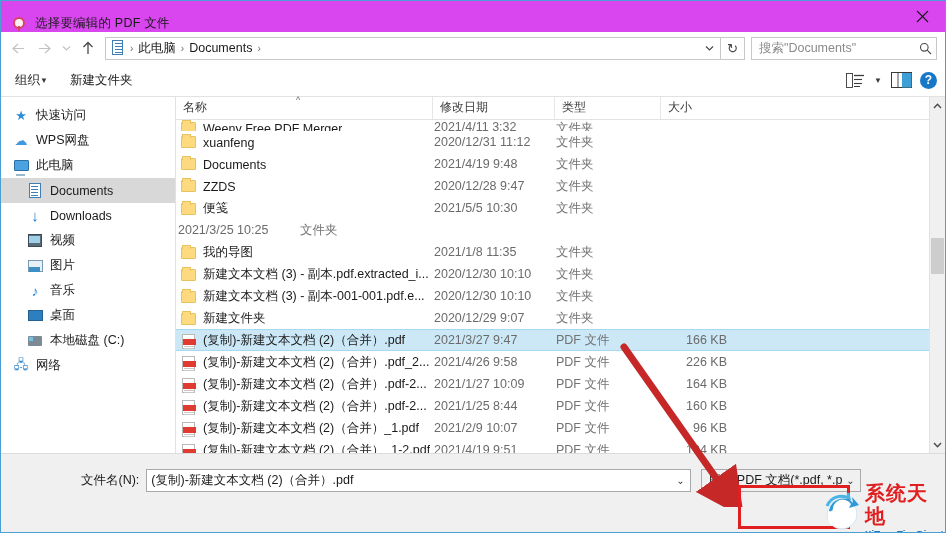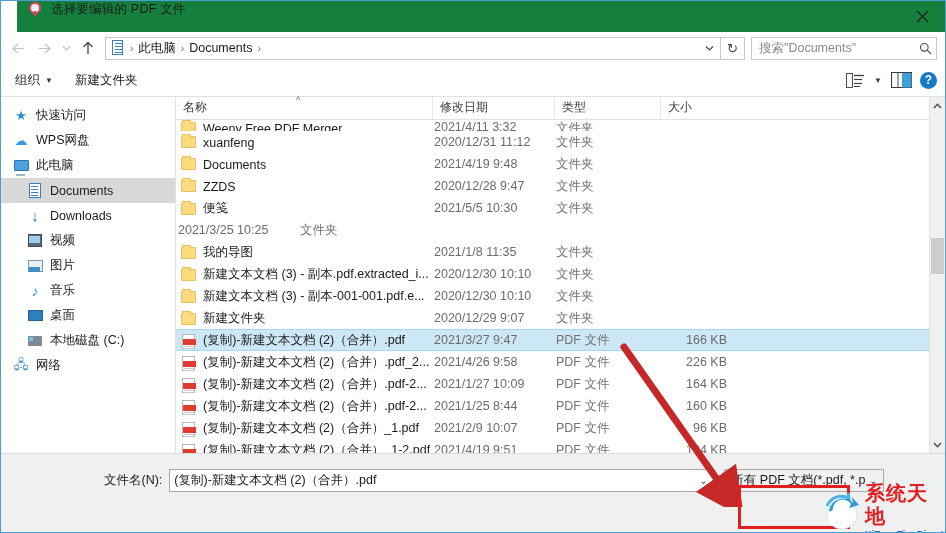--- a/index.html
+++ b/index.html
@@ -13,25 +13,24 @@
     position: relative;
     width: 946px; height: 533px;
     background: #ffffff;
     border: 1px solid #4a9fd4;
     overflow: hidden;
   }
 
   
   #titlebar {
     height: 31px;
-    display: flex; align-items: flex-start;
-    background: #15803d;
+    display: flex; align-items: flex-end;
+    background: #d946ef;
     padding-left: 10px;
     position: relative;
-    margin-left: 16px;
   }
   .app-icon {
     width: 16px; height: 16px;
     margin-right: 8px;
     position: relative; flex: none;
   }
   .app-icon .ring {
     position: absolute; left: 2px; top: 1px;
     width: 12px; height: 12px;
     border: 2px solid #d9455f;
@@ -132,21 +131,21 @@
   
   #toolbar {
     height: 33px;
     display: flex; align-items: center;
     padding: 0 8px 0 14px;
     border-bottom: 1px solid #e2e2e2;
   }
   .tb-item {
     font-size: 12.5px; color: #1a1a1a;
     margin-right: 22px; cursor: pointer;
-    display: flex; align-items: center; gap: 5px;
+    display: flex; align-items: center; 
   }
   .caret { font-size: 8px; color: #3a3a3a; }
   .tb-right { margin-left: auto; display: flex; align-items: center; gap: 6px; }
   .tb-icon { width: 26px; height: 22px; display:flex; align-items:center; justify-content:center; cursor:pointer; }
   .help-icon {
     width: 17px; height: 17px; border-radius: 50%;
     background: #1878c8; color: #fff;
     font-size: 12px; font-weight: bold;
     display: flex; align-items: center; justify-content: center;
     cursor: pointer;
@@ -338,21 +337,21 @@
 
   
   #footer {
     height: 112px;
     background: #f0f0f0;
     border-top: 1px solid #dcdcdc;
     position: relative;
   }
   #filename-row {
     display: flex; align-items: center;
-    padding-top: 15px; padding-left: 103px;
+    padding-top: 15px; padding-left: 80px;
   }
   .fld-label { font-size: 12.5px; color: #1a1a1a; margin-right: 7px; white-space: nowrap; }
   #filename-field {
     width: 545px; height: 23px;
     background: #ffffff; border: 1px solid #a9a9a9;
     display: flex; align-items: center; padding: 0 2px 0 4px;
     flex: none;
   }
   #filename-input {
     border: none; outline: none; width: 100%;

